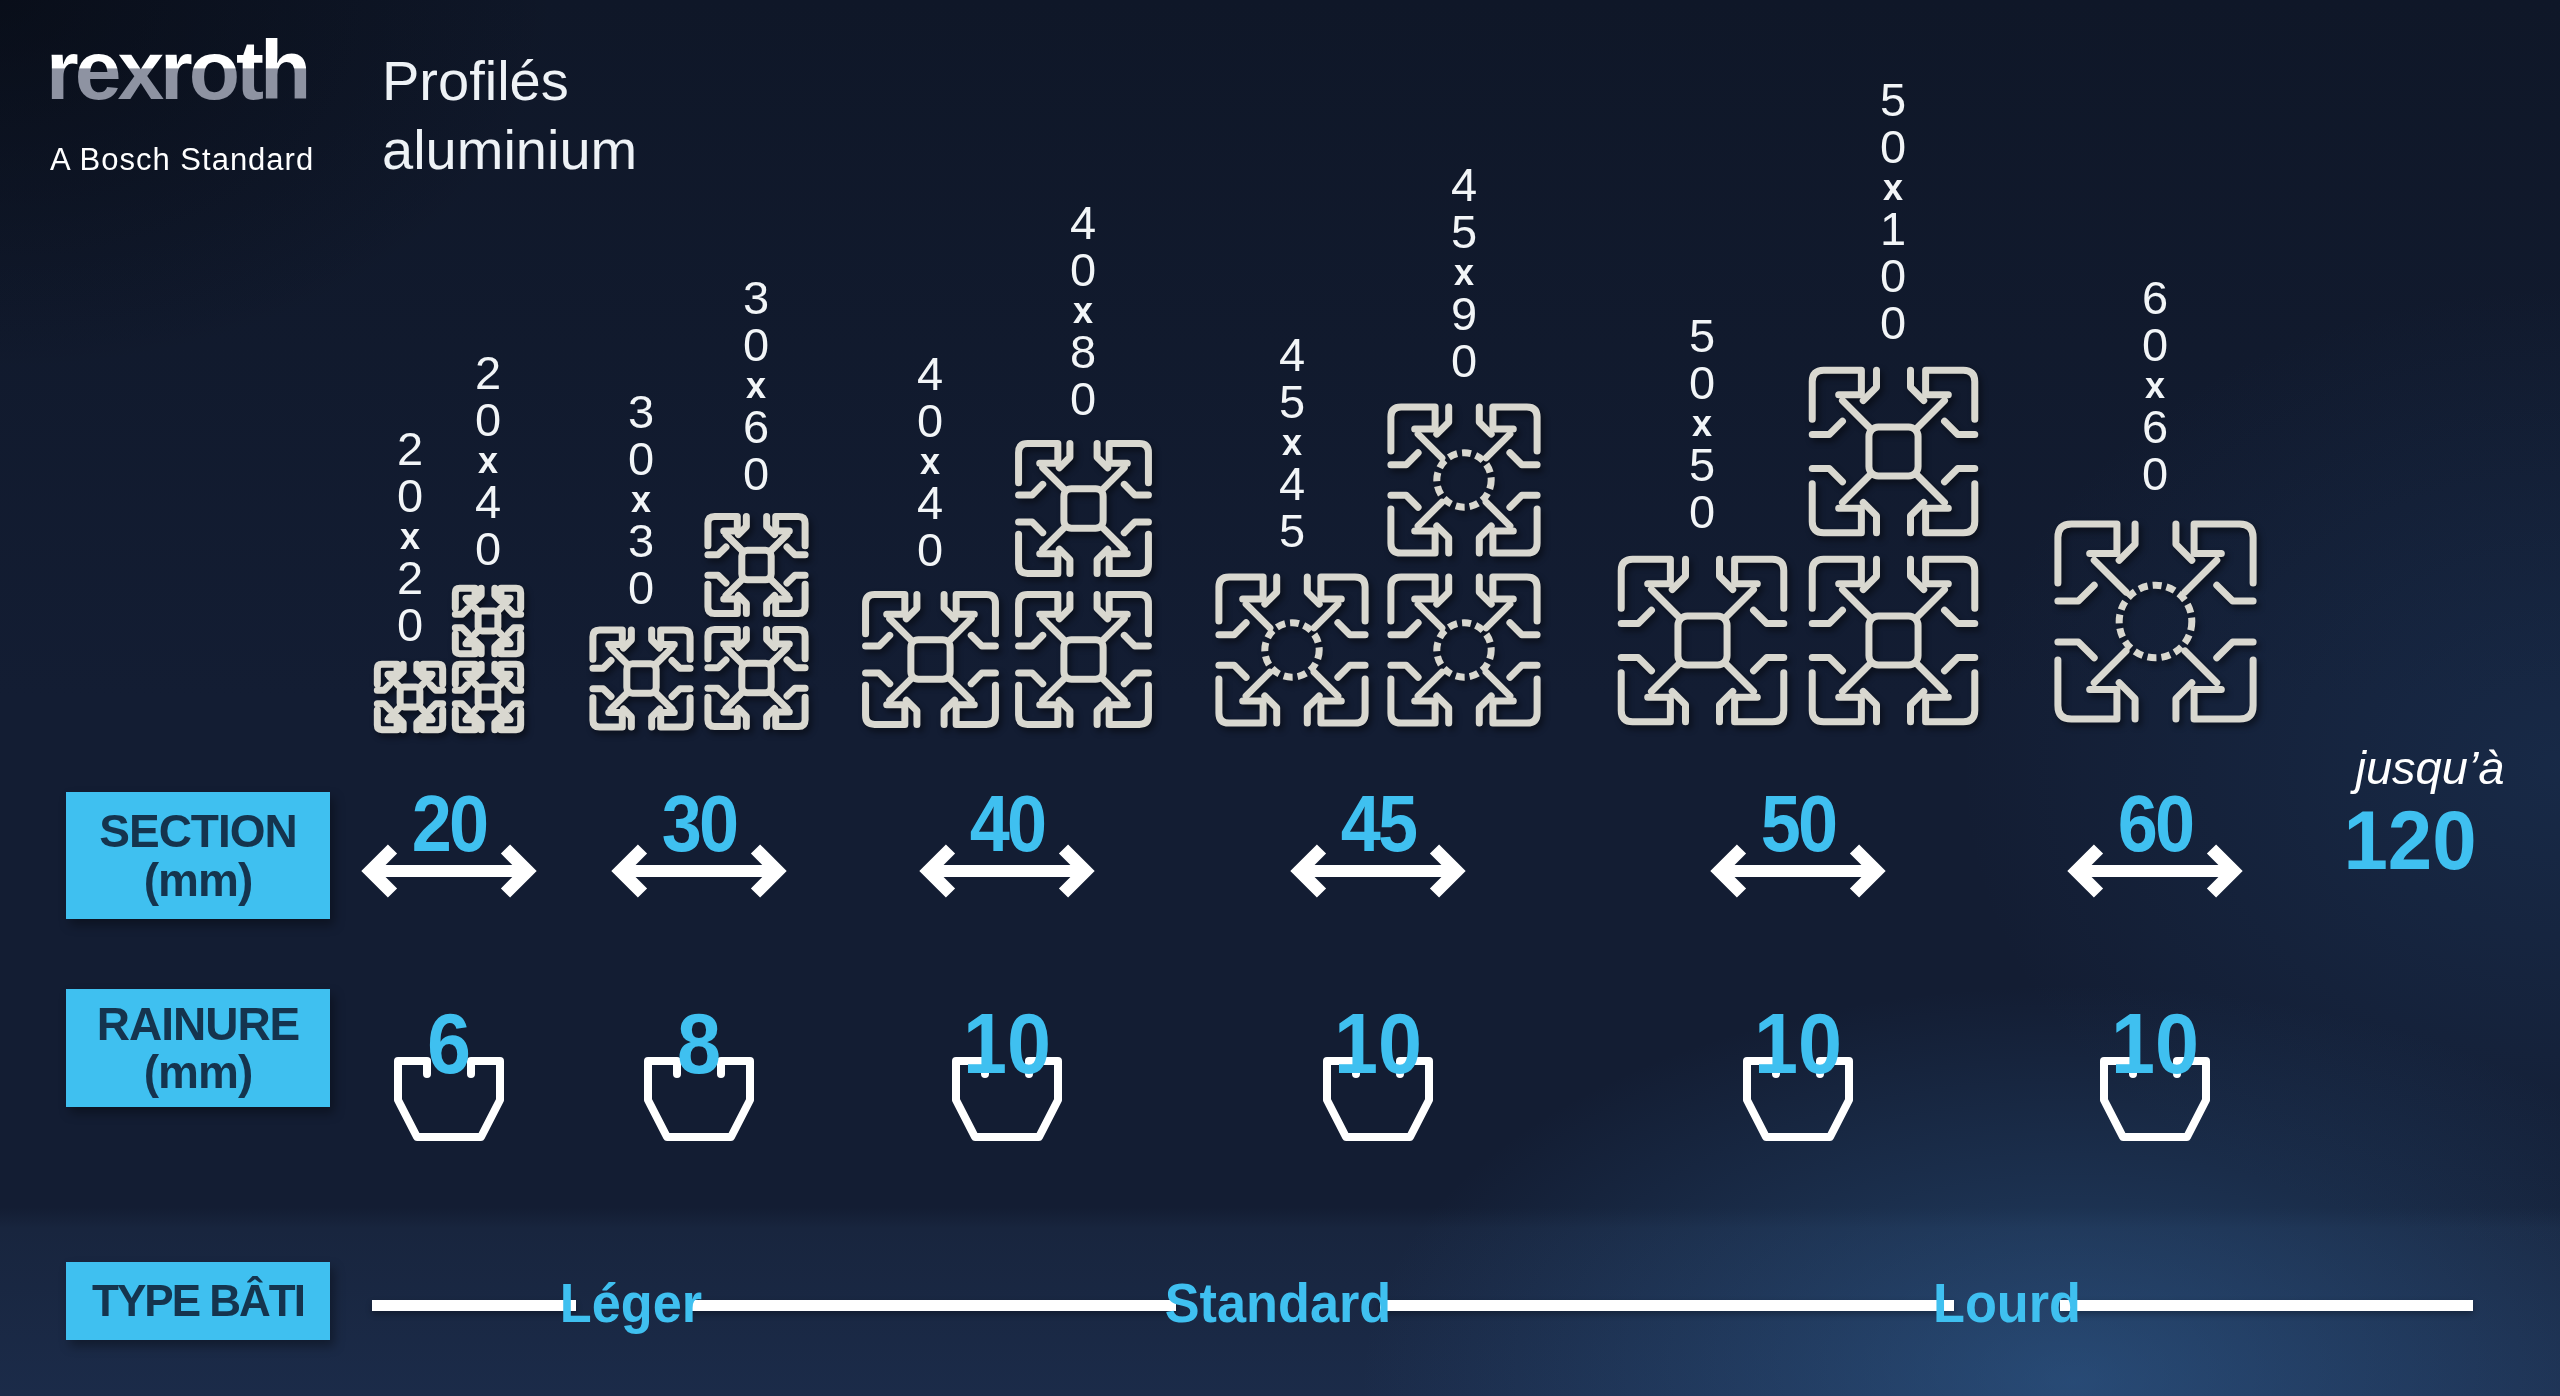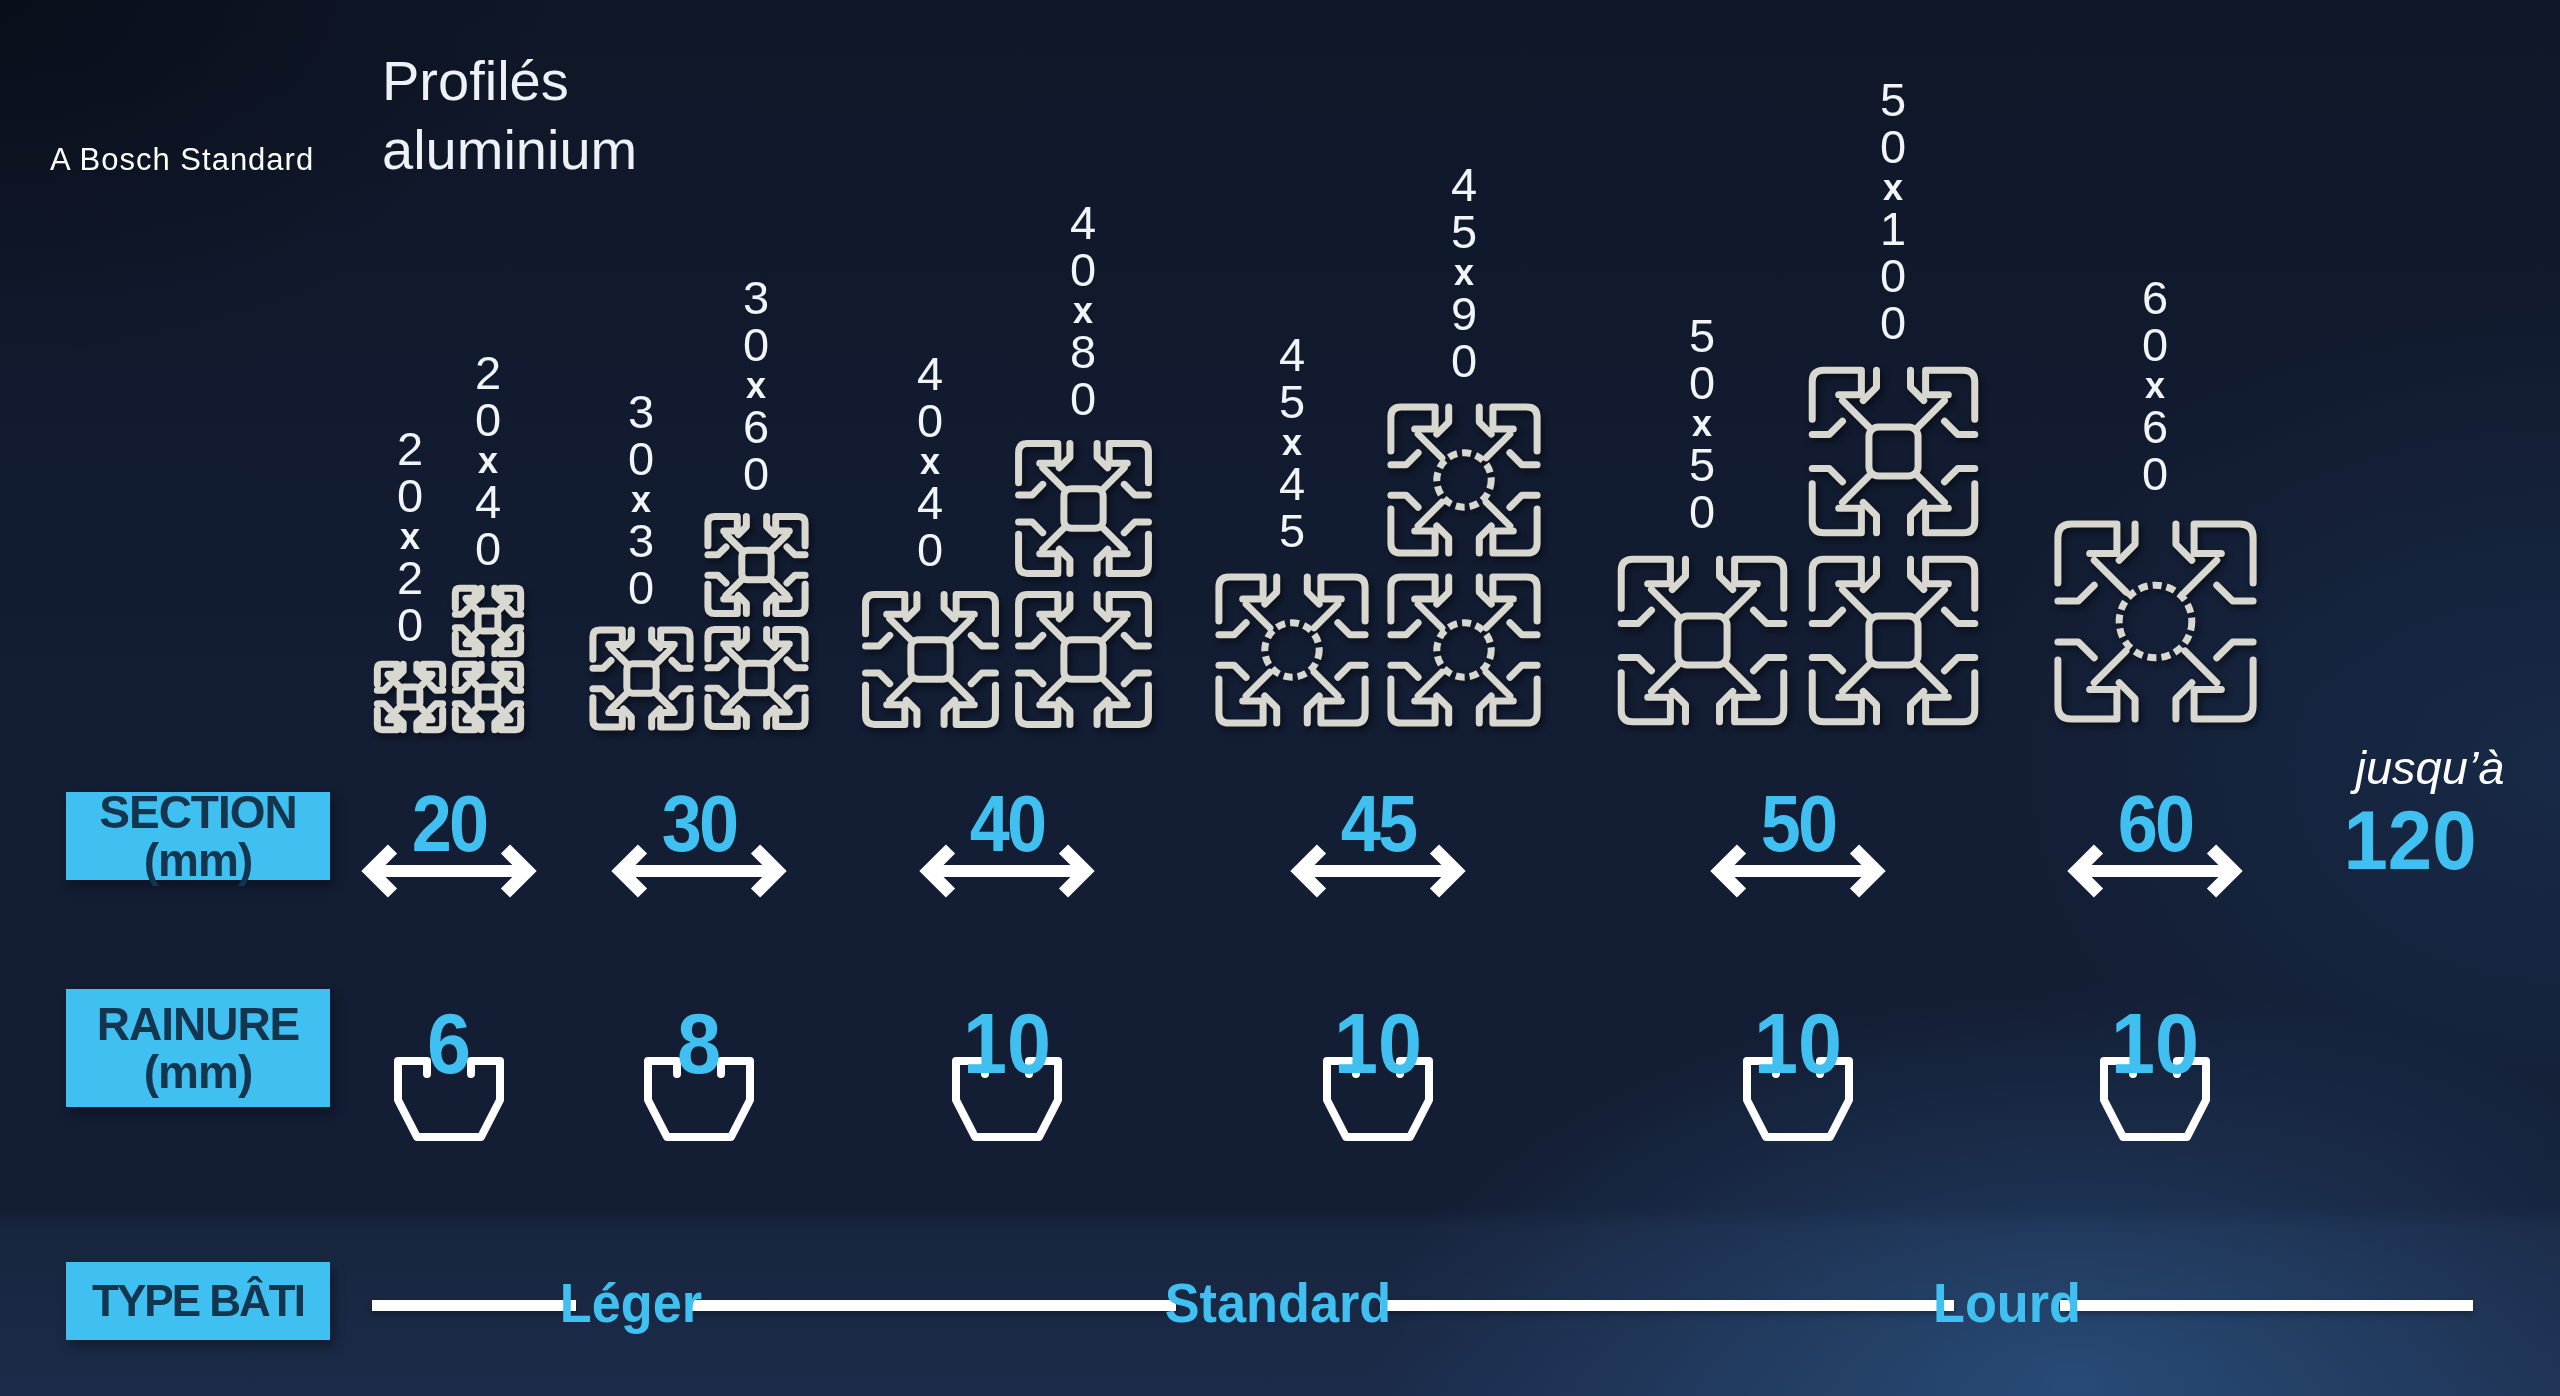--- a/index.html
+++ b/index.html
@@ -86,20 +86,21 @@
         <use href="#cellbase"></use>
         <rect x="37" y="37" width="26" height="26" rx="5" style="stroke:var(--profile-line,#d9d8d0)" stroke-width="7" fill="none" vector-effect="non-scaling-stroke"></rect>
       </g>
       <g id="cellrd">
         <use href="#cellbase"></use>
         <circle cx="50" cy="50" r="16" stroke-dasharray="9 5" style="stroke:var(--profile-line,#d9d8d0)" stroke-width="7" fill="none" vector-effect="non-scaling-stroke"></circle>
       </g>
     </defs>
   </svg>
 
+  <div class="logo-word">rexroth</div>
   <div class="tagline">A Bosch Standard</div>
   <div class="title">
     <span>Profilés</span>
     <span>aluminium</span>
   </div>
 
   <svg class="profile" style="left:372px;top:659px;width:76px;height:76px" viewBox="0 0 100 100">
       <use href="#cellsq"></use>
     </svg>
   <svg class="profile" style="left:450px;top:583px;width:76px;height:152px" viewBox="0 0 100 200">
@@ -143,21 +144,21 @@
   <div class="vlabel" style="left:641px;bottom:788px"><span>30</span><span class="vx">x</span><span>30</span></div>
   <div class="vlabel" style="left:756px;bottom:902px"><span>30</span><span class="vx">x</span><span>60</span></div>
   <div class="vlabel" style="left:930px;bottom:826px"><span>40</span><span class="vx">x</span><span>40</span></div>
   <div class="vlabel" style="left:1083px;bottom:977px"><span>40</span><span class="vx">x</span><span>80</span></div>
   <div class="vlabel" style="left:1292px;bottom:845px"><span>45</span><span class="vx">x</span><span>45</span></div>
   <div class="vlabel" style="left:1464px;bottom:1015px"><span>45</span><span class="vx">x</span><span>90</span></div>
   <div class="vlabel" style="left:1702px;bottom:864px"><span>50</span><span class="vx">x</span><span>50</span></div>
   <div class="vlabel" style="left:1893px;bottom:1053px"><span>50</span><span class="vx">x</span><span>100</span></div>
   <div class="vlabel" style="left:2155px;bottom:902px"><span>60</span><span class="vx">x</span><span>60</span></div>
 
-  <div class="box" style="top:792px;height:88px">
+  <div class="box" style="top:792px;height:127px">
     <div>SECTION</div>
     <div>(mm)</div>
   </div>
   <div class="secnum" style="left:449px">20</div>
   <div class="secnum" style="left:699px">30</div>
   <div class="secnum" style="left:1007px">40</div>
   <div class="secnum" style="left:1378px">45</div>
   <div class="secnum" style="left:1798px">50</div>
   <div class="secnum" style="left:2155px">60</div>
 

